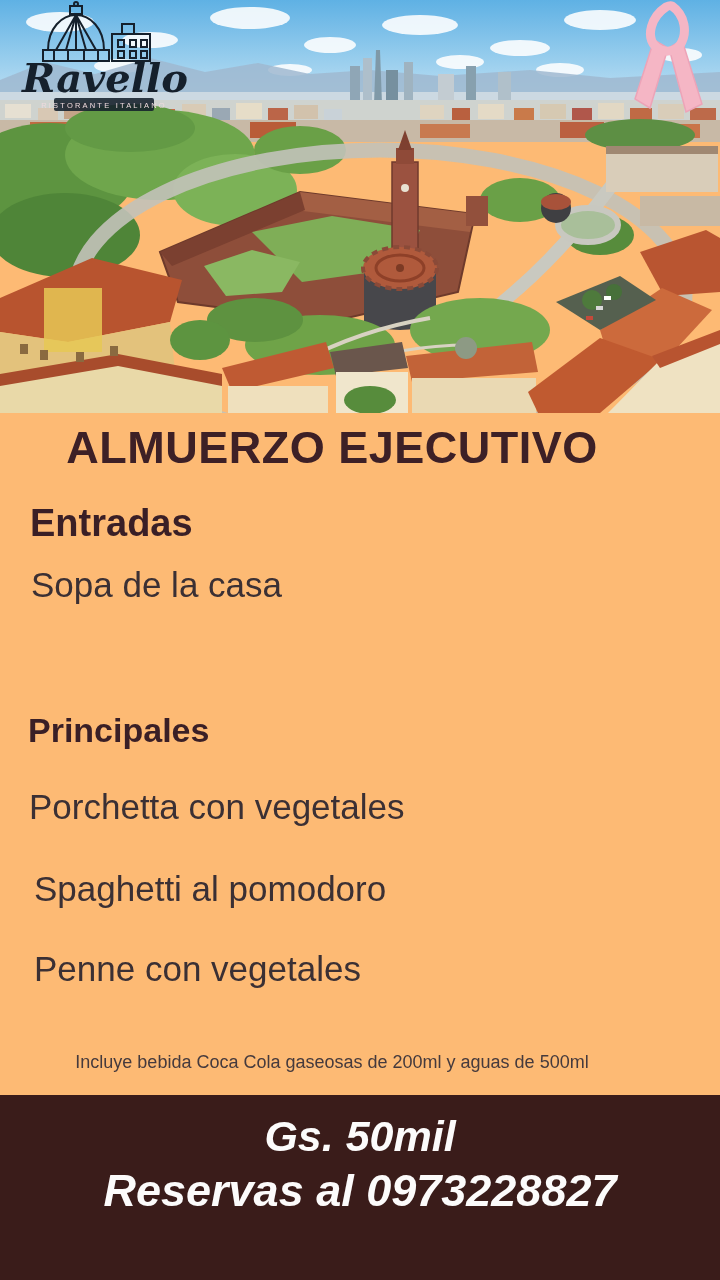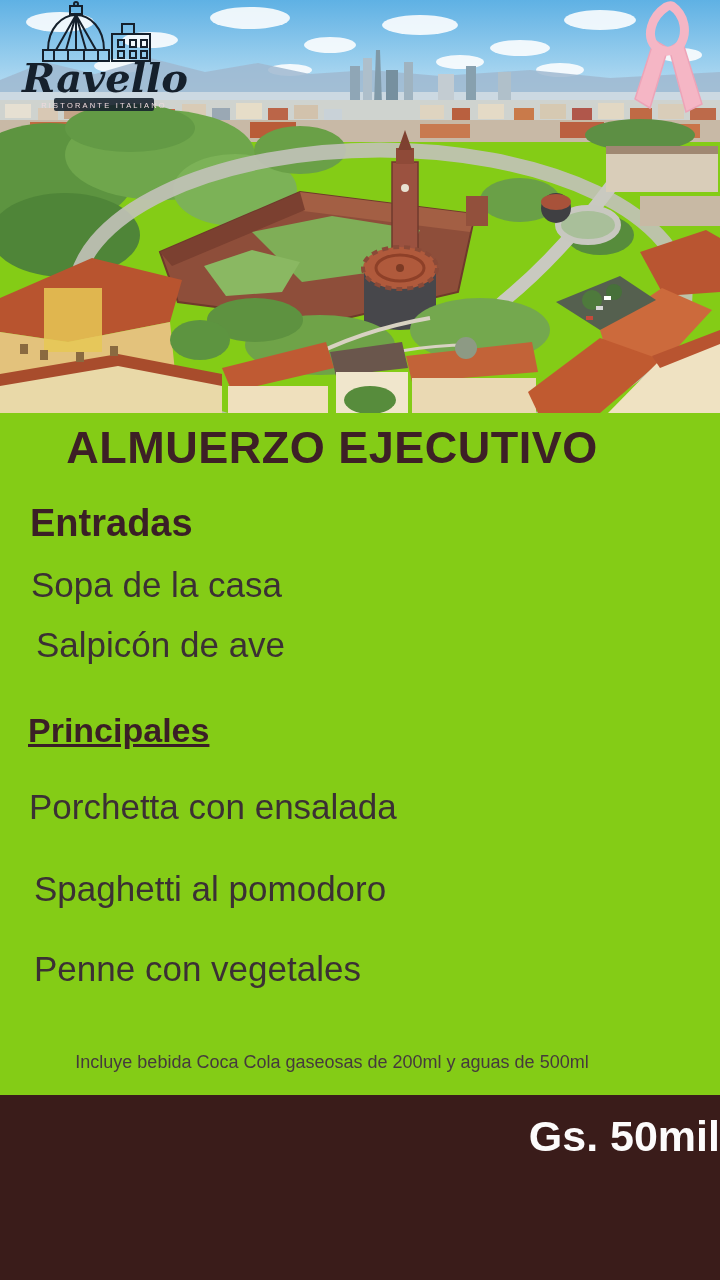--- a/index.html
+++ b/index.html
@@ -1,43 +1,43 @@
 <!DOCTYPE html>
 <html><head>
 <meta charset="utf-8">
 <style>
   html,body{margin:0;padding:0;}
   .poster{
     position:relative;width:720px;height:1280px;overflow:hidden;
-    background:#84cc16;font-family:"Liberation Sans",sans-serif;
+    background:#fdba74;font-family:"Liberation Sans",sans-serif;
   }
   
   .hero{position:absolute;top:0;left:0;width:720px;height:413px;display:block;}
   
   .title{
     position:absolute;top:422px;left:0;width:664px;text-align:center;
     font-size:45px;font-weight:700;letter-spacing:.5px;color:#3d2026;
   }
   .sec-head{position:absolute;font-weight:700;color:#3a1f26;}
   .head-entradas{top:502px;left:30px;font-size:38px;}
-  .head-principales{top:711px;left:28px;font-size:34px;text-decoration:underline;}
+  .head-principales{top:711px;left:28px;font-size:34px;}
   .item{position:absolute;font-size:35px;color:#3b3034;}
   .it-0{top:565px;left:31px;}
   .it-1{top:625px;left:36px;}
   .it-2{top:787px;left:29px;}
   .it-3{top:869px;left:34px;}
   .it-4{top:949px;left:34px;}
   .note{
     position:absolute;top:1052px;left:0;width:664px;text-align:center;
     font-size:18px;color:#453a3d;
   }
   
   .footer{
     position:absolute;top:1095px;left:0;width:720px;height:185px;
-    background:#3a1c1a;color:#fcfbfb;text-align:right;
+    background:#3a1c1a;color:#fcfbfb;text-align:center;font-style:italic;
   }
   .price{margin-top:17px;font-size:43px;font-weight:700;line-height:48px;}
   .reservation{margin-top:7px;font-size:45px;font-weight:700;line-height:48px;}
 </style>
 </head>
 <body>
 
 <div class="poster">
 
   <svg class="hero" viewBox="0 0 720 413" xmlns="http://www.w3.org/2000/svg">
@@ -231,26 +231,26 @@
       <polygon points="31,46 44,38 64,102 48,110" fill="#f5b6c5" stroke="#eda4b8" stroke-width="1.5"></polygon>
       <polygon points="16,38 30,46 12,106 -3,97" fill="#f5b6c5" stroke="#eda4b8" stroke-width="1.5"></polygon>
       <path d="M28 5 C13 15 8 34 17 44 C23 51 37 51 42 43 C50 31 47 13 34 4 C32 3 30 4 28 5 Z" fill="none" stroke="#f5b6c5" stroke-width="9" stroke-linejoin="round"></path>
     </g>
   </svg>
 
   <div class="title">ALMUERZO EJECUTIVO</div>
 
   <div class="sec-head head-entradas">Entradas</div>
   <div class="item it-0">Sopa de la casa</div>
-  <div class="item it-1">Salpicón de ave</div>
 
   <div class="sec-head head-principales">Principales</div>
-  <div class="item it-2">Porchetta con ensalada</div>
+  <div class="item it-2">Porchetta con vegetales</div>
   <div class="item it-4">Penne con vegetales</div>
   <div class="item it-3">Spaghetti al pomodoro</div>
 
   <div class="note">Incluye bebida Coca Cola gaseosas de 200ml y aguas de 500ml</div>
 
   <div class="footer">
     <div class="price">Gs. 50mil</div>
+    <div class="reservation">Reservas al 0973228827</div>
   </div>
 
 </div>
 
 </body></html>

